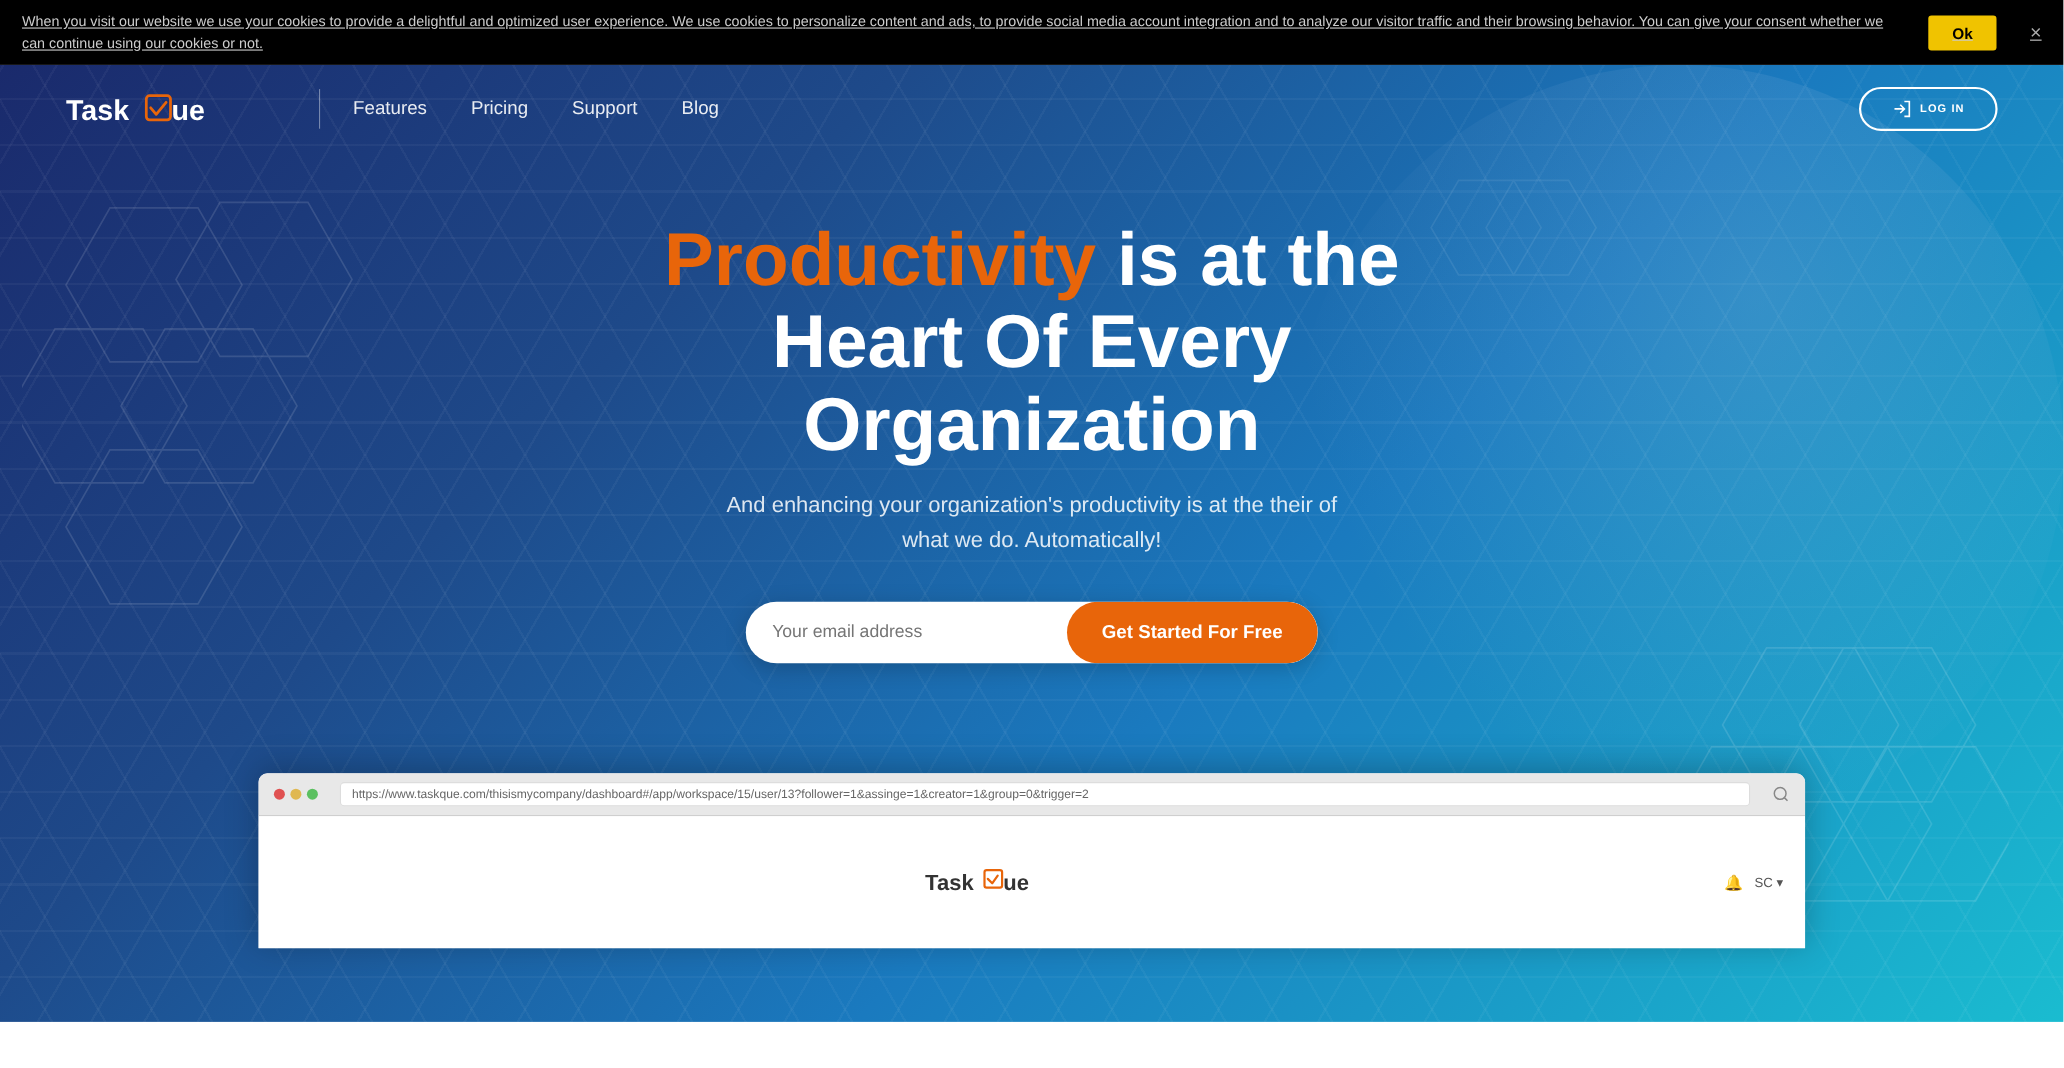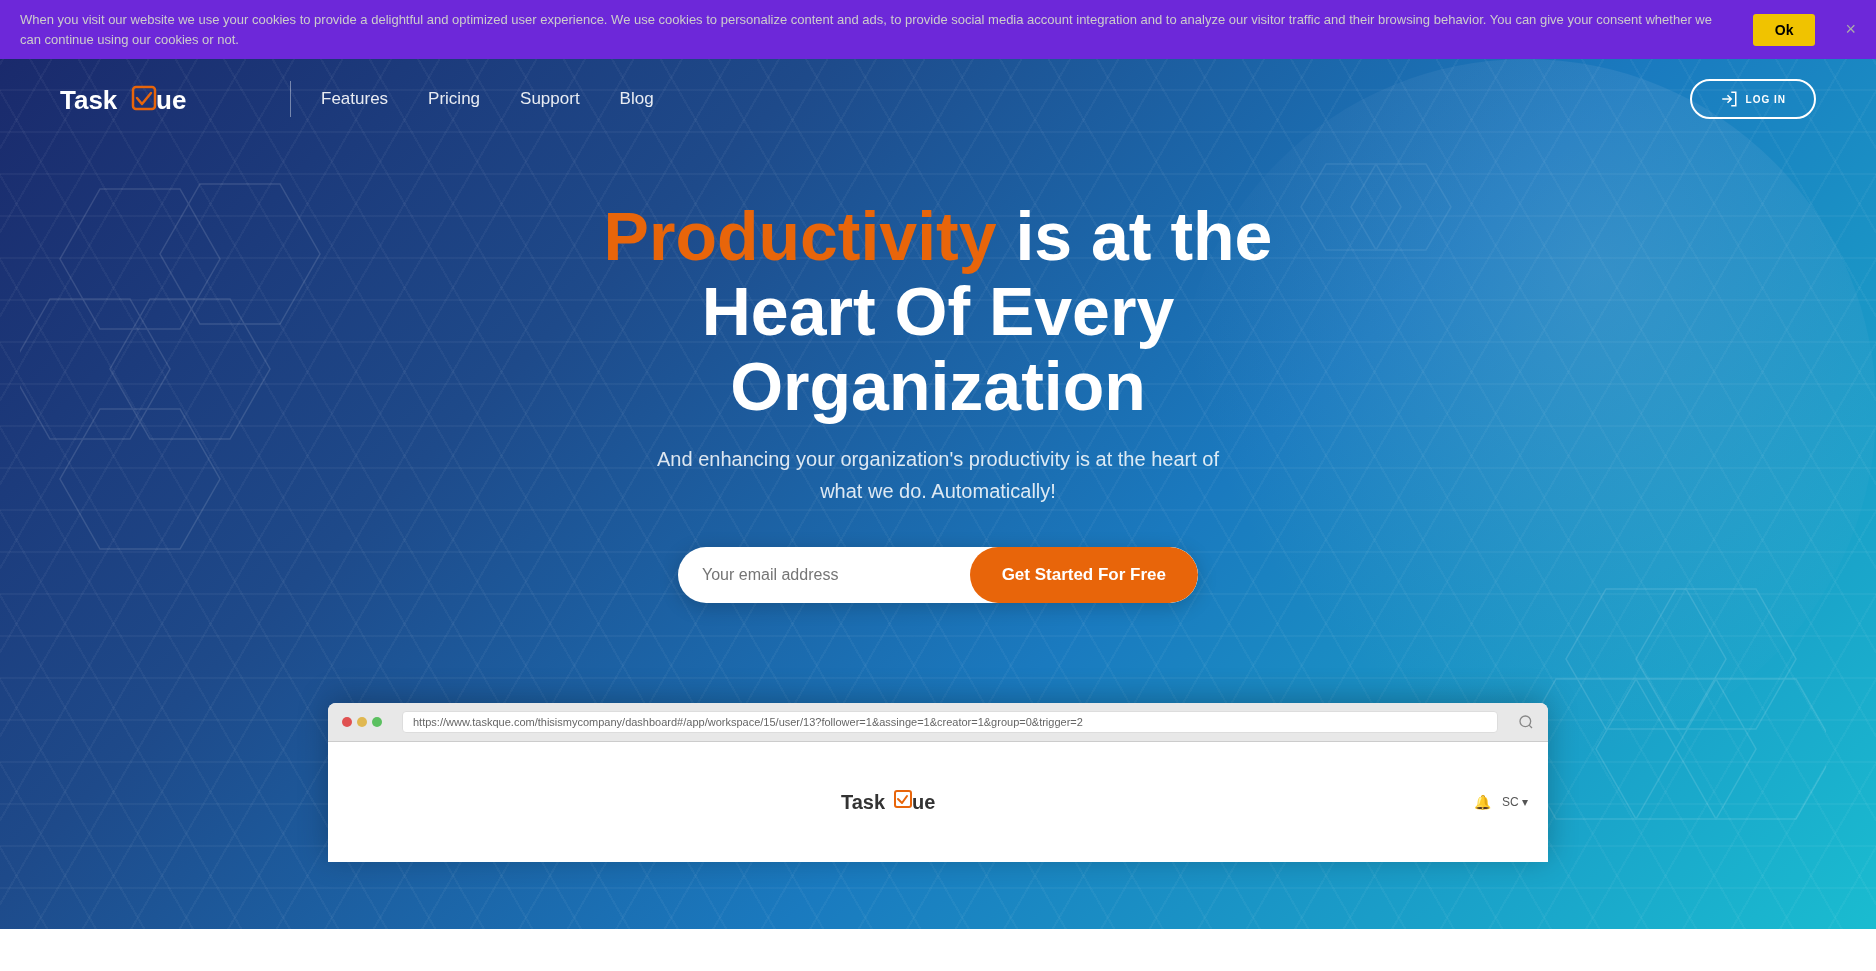--- a/index.html
+++ b/index.html
@@ -1,30 +1,31 @@
 <!DOCTYPE html>
 <html><head>
   <meta charset="utf-8">
   <style>
     * { margin: 0; padding: 0; box-sizing: border-box; }
     body { font-family: 'Segoe UI', Arial, sans-serif; overflow-x: hidden; width: 1876px; }
 
     
     .cookie-banner {
-      background: #6d28d9;
+      background: #000000;
       color: #ccc;
       font-size: 13px;
       padding: 10px 20px;
       display: flex;
       align-items: center;
       justify-content: space-between;
       gap: 20px;
       width: 100%;
       position: relative;
       z-index: 100;
+      text-decoration: underline;
     }
     .cookie-banner .cookie-text { flex: 1; line-height: 1.5; }
     .cookie-ok-btn {
       background: #f0c300;
       color: #000;
       border: none;
       padding: 8px 22px;
       font-size: 14px;
       font-weight: bold;
       cursor: pointer;
@@ -199,21 +200,21 @@
       cursor: pointer;
       border-radius: 50px;
       white-space: nowrap;
     }
 
     
     .browser-preview {
       position: relative;
       z-index: 5;
       margin: 40px auto 0;
-      width: 1220px;
+      width: 1406px;
       background: #f5f5f5;
       border-radius: 8px 8px 0 0;
       box-shadow: 0 -4px 30px rgba(0,0,0,0.25);
       overflow: hidden;
     }
     .browser-bar {
       background: #e8e8e8;
       padding: 8px 14px;
       display: flex;
       align-items: center;
@@ -341,21 +342,21 @@
       <span>LOG IN</span>
     </button>
   </nav>
 
   <div class="hero-content">
     <h1 class="hero-title">
       <span class="orange">Productivity</span><span> is at the</span>
       <br>
       <span>Heart Of Every Organization</span>
     </h1>
-    <p class="hero-subtitle">And enhancing your organization's productivity is at the heart of what we do. Automatically!</p>
+    <p class="hero-subtitle">And enhancing your organization's productivity is at the their of what we do. Automatically!</p>
 
     <div class="email-cta">
       <input class="email-input" type="email" placeholder="Your email address" style="">
       <button class="cta-btn">Get Started For Free</button>
     </div>
   </div>
 
   <div class="browser-preview">
     <div class="browser-bar">
       <div class="browser-dots">

